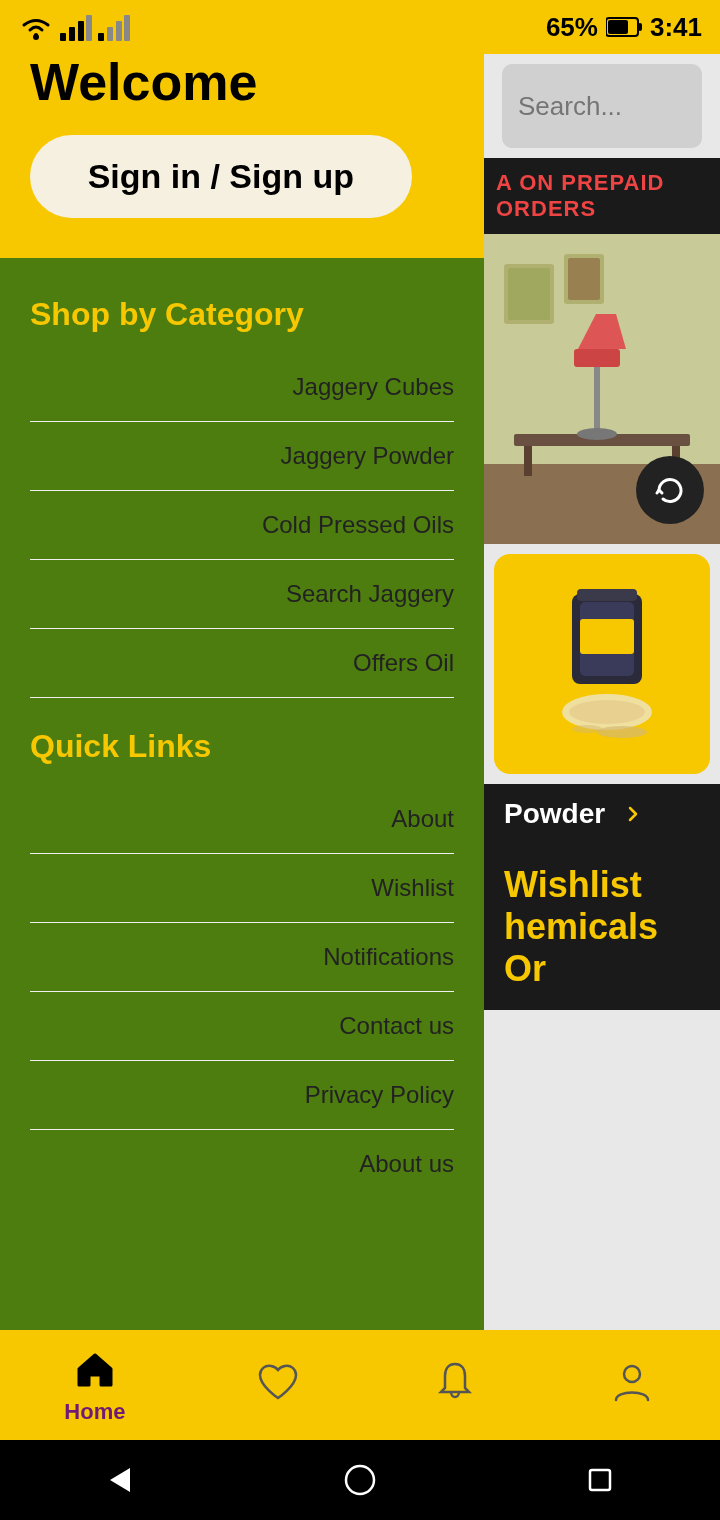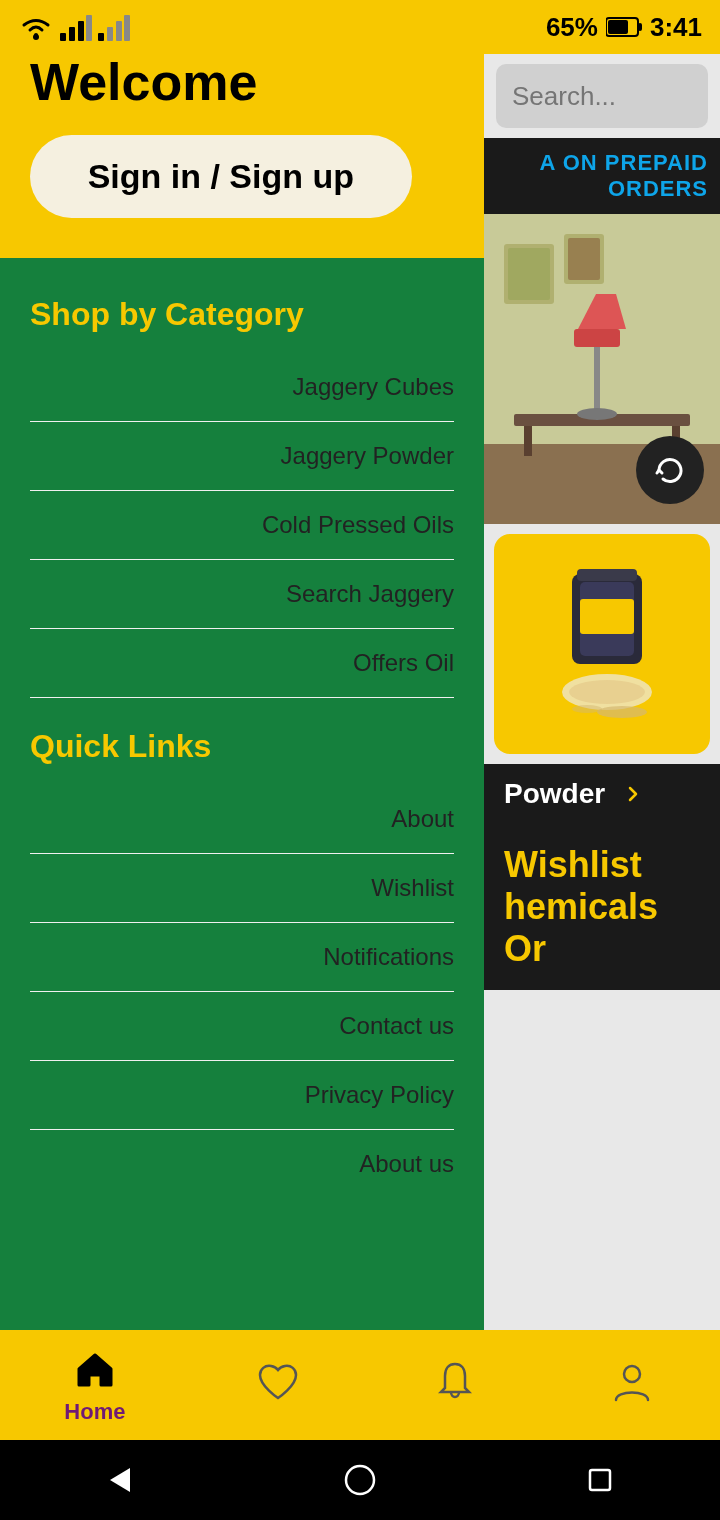--- a/index.html
+++ b/index.html
@@ -39,21 +39,21 @@
       color: #000;
       text-align: center;
     }
 
     
     .drawer {
       position: absolute;
       top: 0; left: 0;
       width: 484px;
       height: 1440px;
-      background: #15803d;
+      background: #4d7c0f;
       z-index: 50;
       display: flex;
       flex-direction: column;
     }
 
     
     .drawer-header {
       background: #f7c800;
       padding: 54px 30px 40px 30px;
       display: flex;
@@ -153,23 +153,23 @@
       font-size: 18px;
       display: flex;
       align-items: center;
       justify-content: center;
       font-weight: 700;
     }
 
     
     .search-bar {
       background: #d0d0d0;
-      margin: 10px 12px;
+      margin: 10px 18px;
       border-radius: 10px;
-      height: 64px;
+      height: 84px;
       display: flex;
       align-items: center;
       padding: 0 16px;
       gap: 10px;
     }
     .search-input {
       flex: 1;
       background: none;
       border: none;
       font-size: 26px;
@@ -178,22 +178,22 @@
     }
     .mic-icon {
       width: 34px;
       height: 34px;
       color: #666;
     }
 
     
     .promo-bar {
       background: #1a1a1a;
-      color: #0ea5e9;
-      text-align: right;
+      color: #ef4444;
+      text-align: left;
       padding: 12px;
       font-size: 22px;
       font-weight: 600;
       letter-spacing: 1px;
     }
 
     
     .banner-area {
       width: 100%;
       height: 310px;

